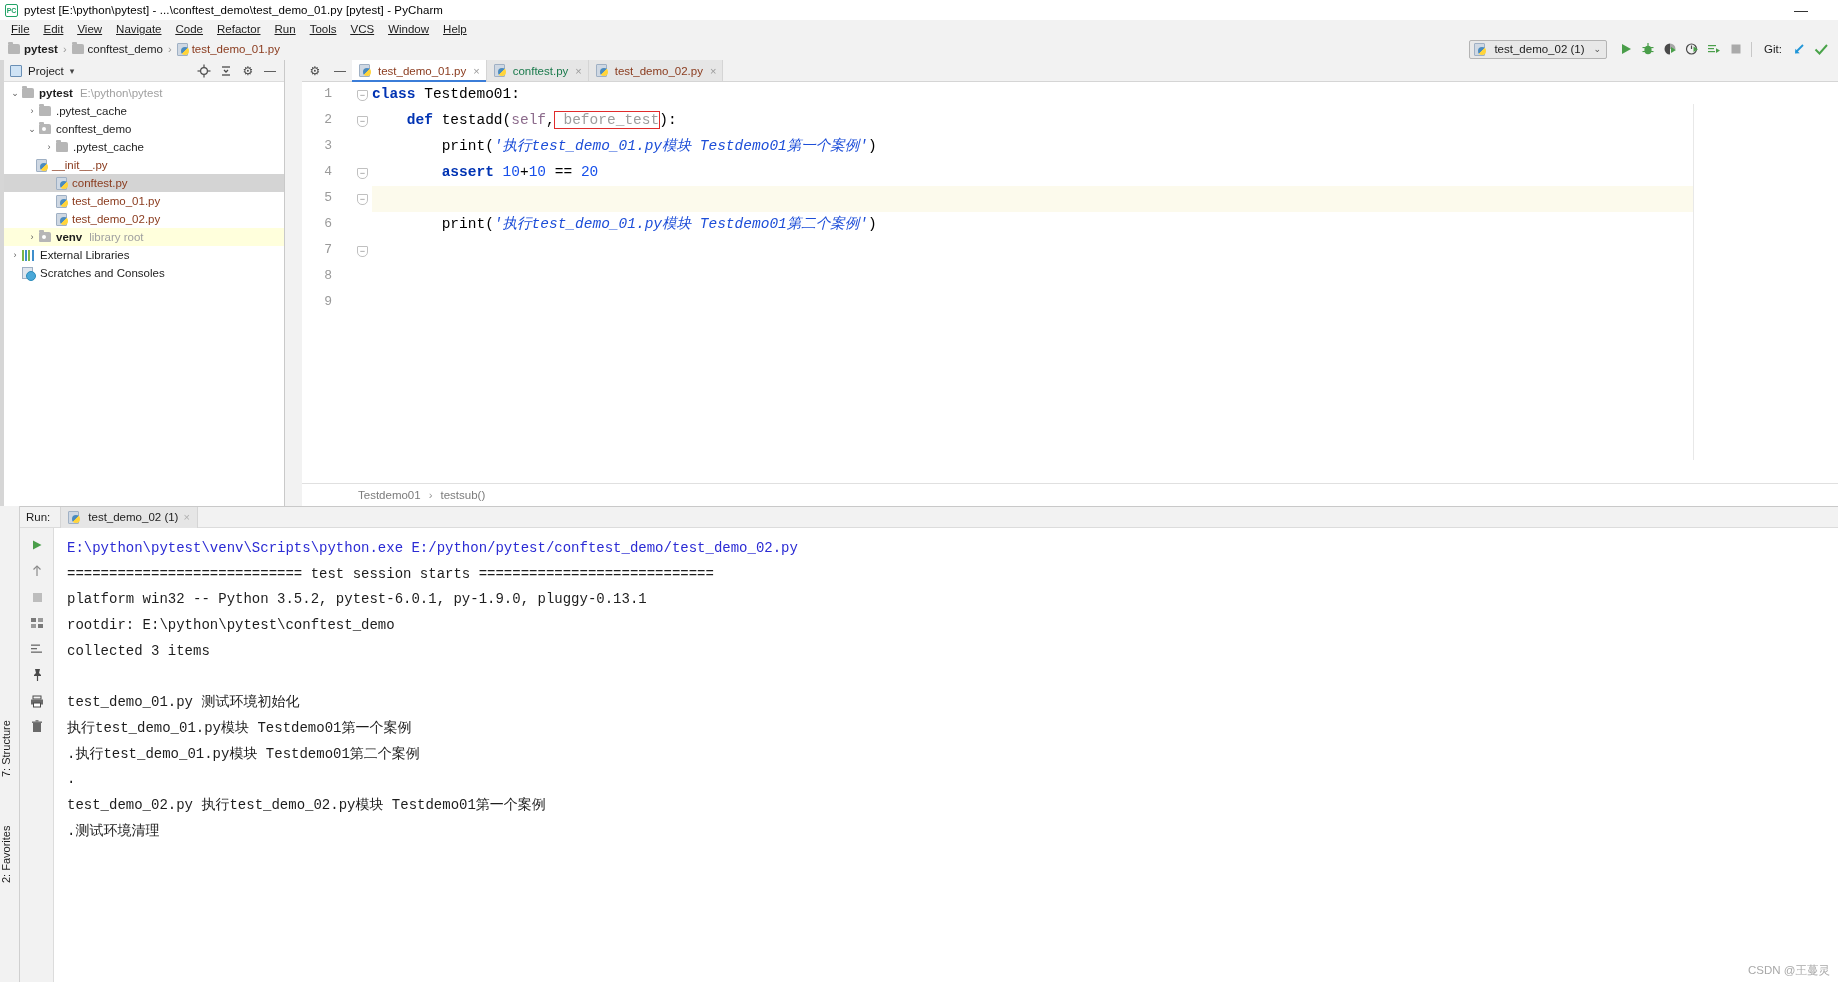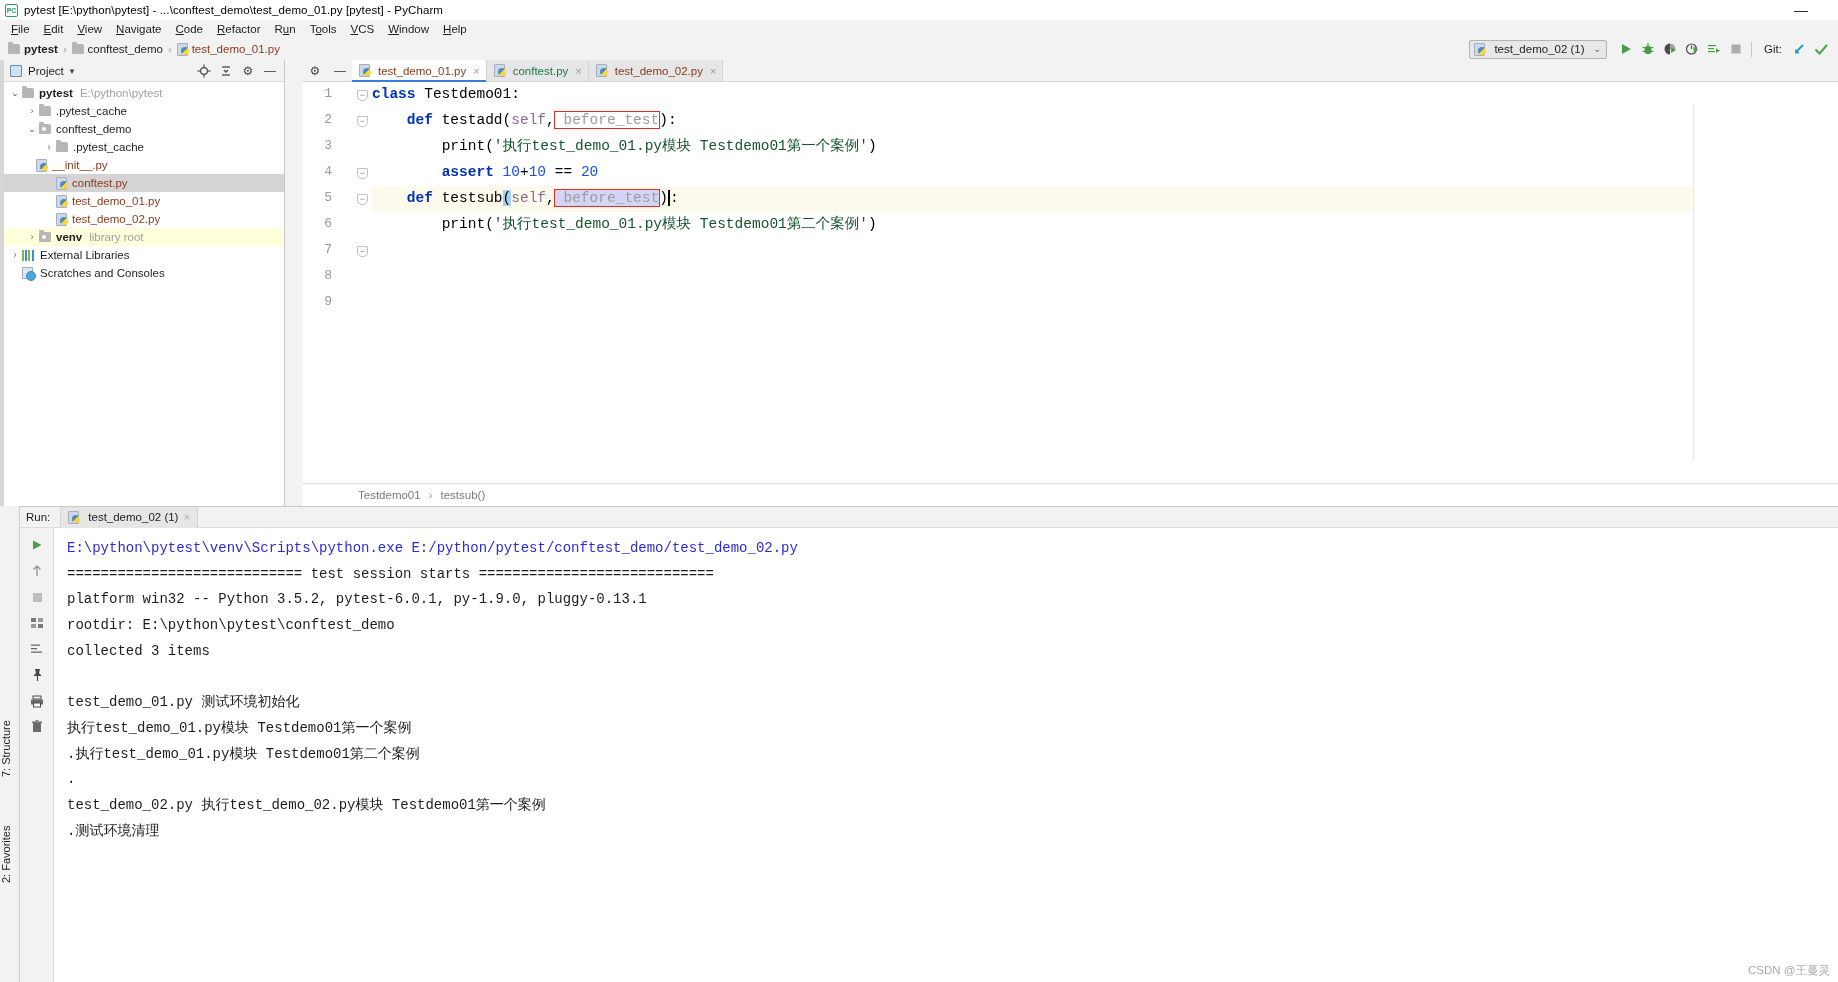--- a/index.html
+++ b/index.html
@@ -38,20 +38,21 @@
     font-size:14px; color:#333;
   }
 
   
   .menubar {
     position:absolute; left:0; top:20px; width:1838px; height:18px;
     background:#f2f2f2;
     display:flex; align-items:center;
     font-size:11.5px; color:#1d1d1d;
     padding-left:4px;
+    text-decoration:underline;
   }
   .menu-item { padding:0 7px; white-space:nowrap; line-height:18px; }
   .menu-item .mn { text-decoration:underline; }
 
   
   .navbar {
     position:absolute; left:0; top:38px; width:1838px; height:22px;
     background:#f2f2f2;
     display:flex; align-items:center;
     font-size:11.5px;
@@ -208,21 +209,21 @@
     position:absolute; left:70px; right:0; height:25.6px;
     font-family:"Liberation Mono", monospace; font-size:14.5px;
     white-space:pre; line-height:25.6px; color:#000;
   }
   .cl-hl { position:absolute; left:0; right:0; height:25.6px; background:#fcfaec; }
   .kw { color:#0033b3; font-weight:bold; }
   .cls { color:#000; }
   .fn  { color:#000; }
   .param { color:#8c6b8c; font-style:normal; }
   .paramg { color:#9d9d9d; }
-  .str { color:#14532d; }
+  .str { color:#1d4ed8;font-style:italic; }
   .num { color:#1750eb; }
   .err-box { outline:1.4px solid #e02b2b; outline-offset:0px; }
   .sel-bg { background:#d4d4f5; }
   .caret-blue { background:#a6d2f5; }
 
   .editor-crumb {
     position:absolute; left:0; right:0; bottom:0; height:23px;
     background:#ffffff; border-top:1px solid #e0e0e0;
     display:flex; align-items:center; padding-left:56px;
     font-size:11.5px; color:#7b7b7b;
@@ -526,21 +527,20 @@
         </div>
 
       <div class="codeline" style="top:0px;"><span class="kw">class</span> <span class="cls">Testdemo01</span>:</div>
 
       <div class="codeline" style="top:26px;">    <span class="kw">def</span> <span class="fn">testadd</span>(<span class="param">self</span>,<span class="err-box"><span class="paramg"> before_test</span></span>):</div>
 
       <div class="codeline" style="top:52px;">        <span class="fn">print</span>(<span class="str">'执行test_demo_01.py模块 Testdemo01第一个案例'</span>)</div>
 
       <div class="codeline" style="top:78px;">        <span class="kw">assert</span> <span class="num">10</span>+<span class="num">10</span> == <span class="num">20</span></div>
 
-      <div class="codeline" style="top:104px;">    <span class="kw">def</span> <span class="fn">testsub</span><span class="caret-blue">(</span><span class="param">self</span>,<span class="err-box sel-bg"><span class="paramg"> before_test</span></span><span style="border-right:2px solid #000;">)</span>:</div>
 
       <div class="codeline" style="top:130px;">        <span class="fn">print</span>(<span class="str">'执行test_demo_01.py模块 Testdemo01第二个案例'</span>)</div>
 
 
       <div class="rgutter"></div>
     </div>
 
     <div class="editor-crumb">
       <span>Testdemo01</span>
       <span class="sep">›</span>

